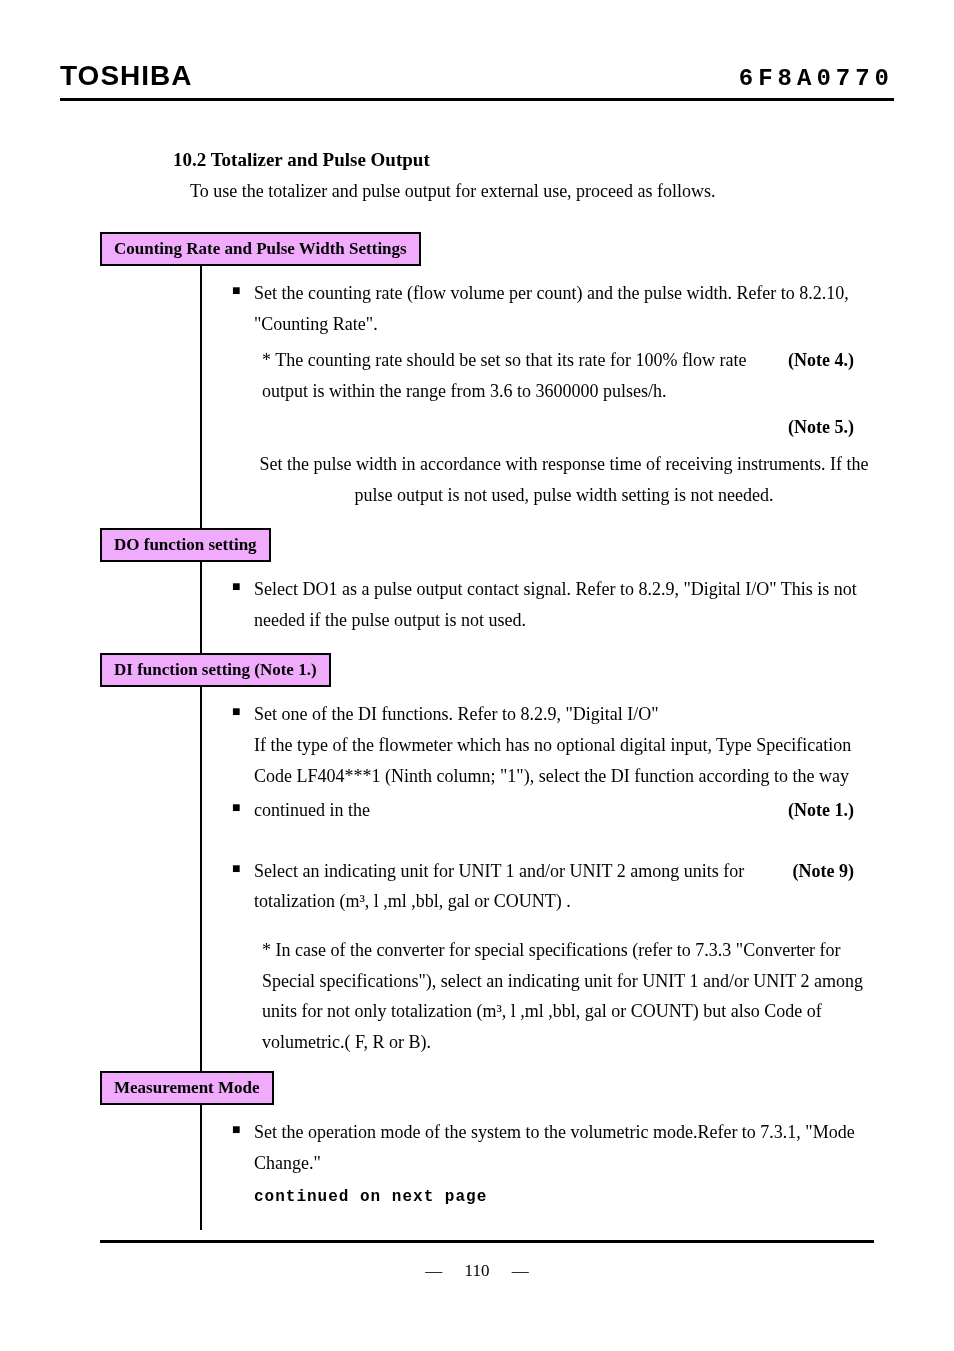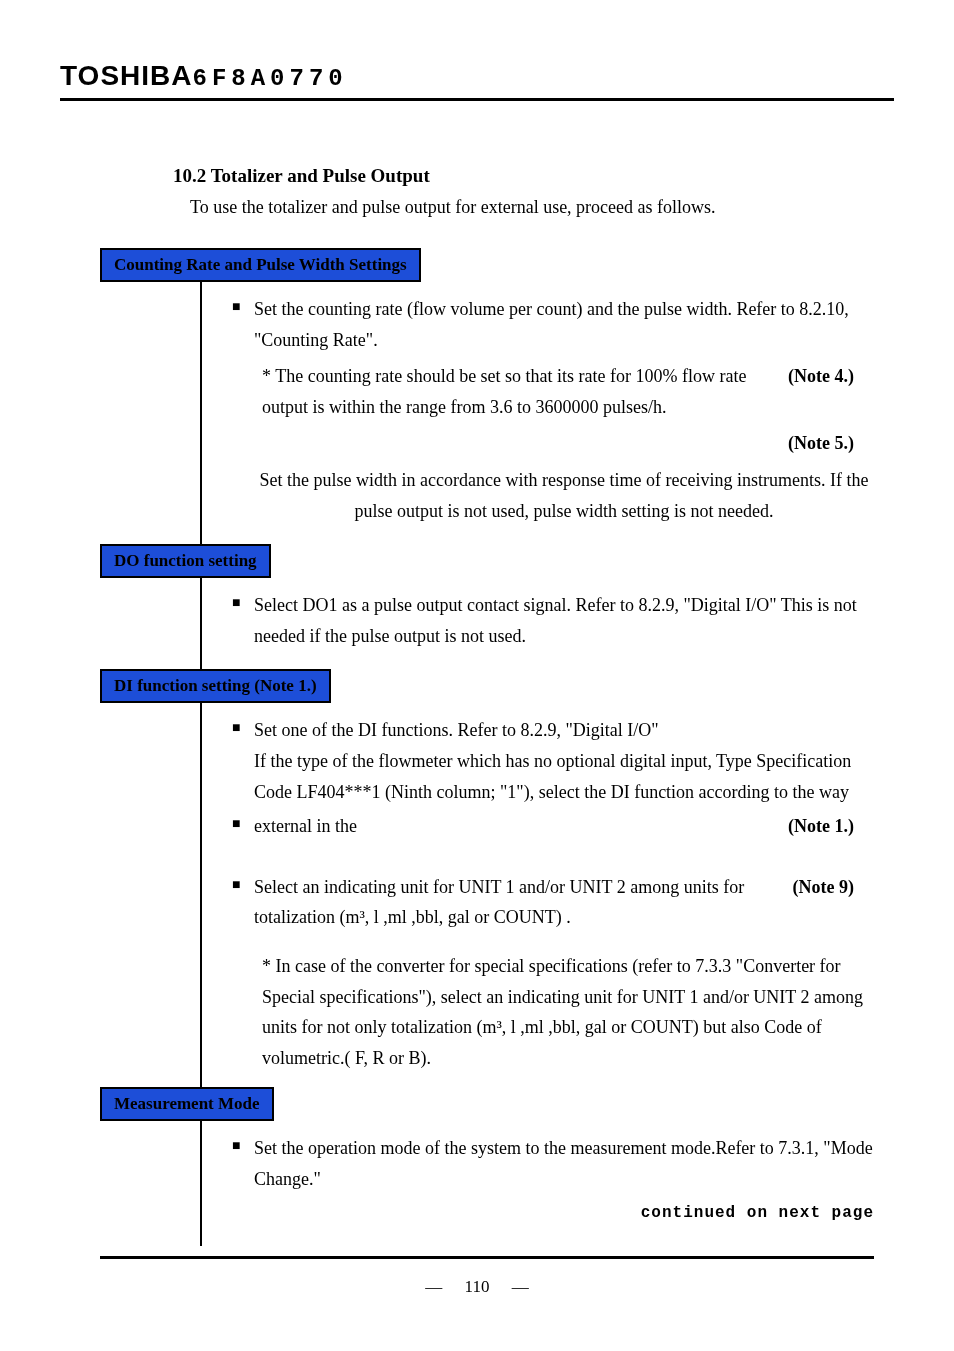--- a/index.html
+++ b/index.html
@@ -9,24 +9,25 @@
     font-family: "Times New Roman", Times, serif;
     font-size: 18px;
     color: #000;
     width: 954px;
   }
   .page {
     padding: 60px 60px 40px 60px;
   }
   .header {
     display: flex;
+    justify-content: space-between;
     align-items: flex-end;
     border-bottom: 3px solid #000;
     padding-bottom: 6px;
-    margin-bottom: 64px;
+    margin-bottom: 48px;
   }
   .brand {
     font-family: Arial, Helvetica, sans-serif;
     font-weight: 900;
     font-size: 28px;
     letter-spacing: 1px;
   }
   .docnum {
     font-family: "Courier New", monospace;
     font-size: 24px;
@@ -47,21 +48,21 @@
     margin-left: 40px;
     margin-right: 20px;
   }
   .boxed {
     display: inline-block;
     border: 2px solid #000;
     padding: 5px 12px;
     font-weight: bold;
     margin-bottom: 0;
     font-size: 17px;
-    background:#1d4ed8;
+    background:#f0abfc;
     position: relative;
     z-index: 2;
   }
   .flow-content {
     border-left: 2px solid #000;
     margin-left: 100px;
     padding: 14px 0 14px 30px;
     margin-top: -2px;
     position: relative;
     z-index:1;
@@ -158,21 +159,21 @@
         <div class="bullet-sq">■</div>
         <div class="bullet-text">
           <span>Set one of the DI functions. Refer to 8.2.9, "Digital I/O"</span><br>
           <span>If the type of the flowmeter which has no optional digital input, Type Specification Code LF404***1 (Ninth column; "1"), select the DI function according to the way</span>
         </div>
       </div>
       <div class="bullet-row clearfix">
         <div class="bullet-sq">■</div>
         <div class="bullet-text">
           <span class="note-right">(Note 1.)</span>
-          <span>external in the</span>
+          <span>continued in the</span>
         </div>
       </div>
     </div>
 
     
     <div class="flow-content">
       <div class="bullet-row clearfix">
         <div class="bullet-sq">■</div>
         <div class="bullet-text">
           <span class="note-right">(Note 9)</span>
@@ -182,23 +183,23 @@
       <div class="sub-star" style="margin-top:18px;">
         <span>* In case of the converter for special specifications (refer to 7.3.3 "Converter for Special specifications"), select an indicating unit for UNIT 1 and/or UNIT 2 among units for not only totalization (m³, l ,ml ,bbl, gal or COUNT) but also Code of volumetric.( F, R or B).</span>
       </div>
     </div>
 
     
     <div class="boxed">Measurement Mode</div>
     <div class="flow-content" style="border-left:2px solid #000;">
       <div class="bullet-row">
         <div class="bullet-sq">■</div>
-        <div class="bullet-text">Set the operation mode of the system to the measurement mode.Refer to 7.3.1, "Mode Change."</div>
-      </div>
-      <div class="bullet-row" style="margin-top:6px;text-align:right;">
+        <div class="bullet-text">Set the operation mode of the system to the volumetric mode.Refer to 7.3.1, "Mode Change."</div>
+      </div>
+      <div class="bullet-row" style="margin-top:6px;">
         <div class="bullet-sq"></div>
         <div class="bullet-text continued">continued on next page</div>
       </div>
     </div>
 
   </div>
 
   <div class="end-rule"></div>
 
   <div class="pagenum">

